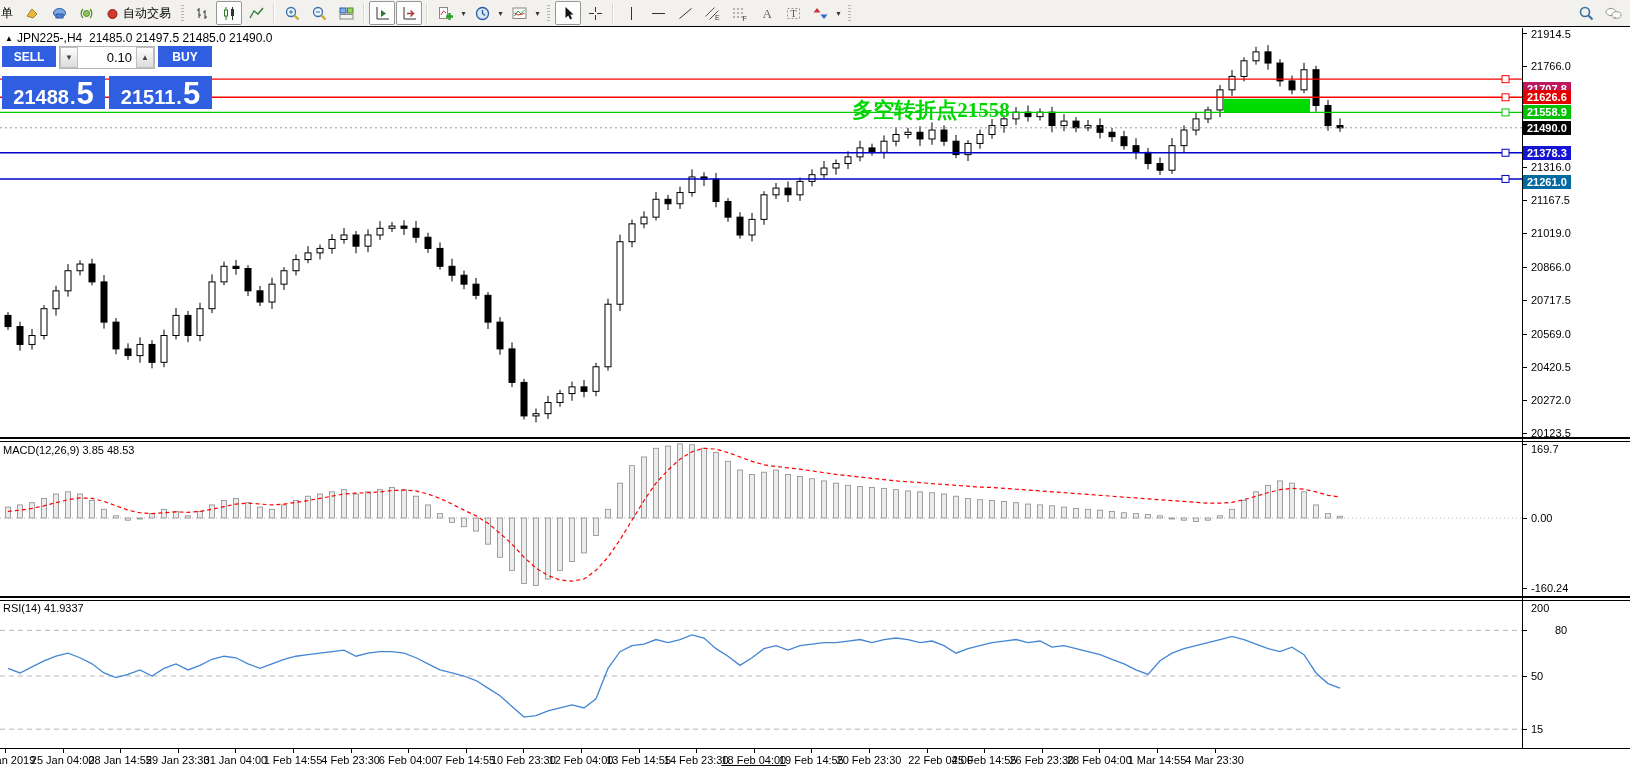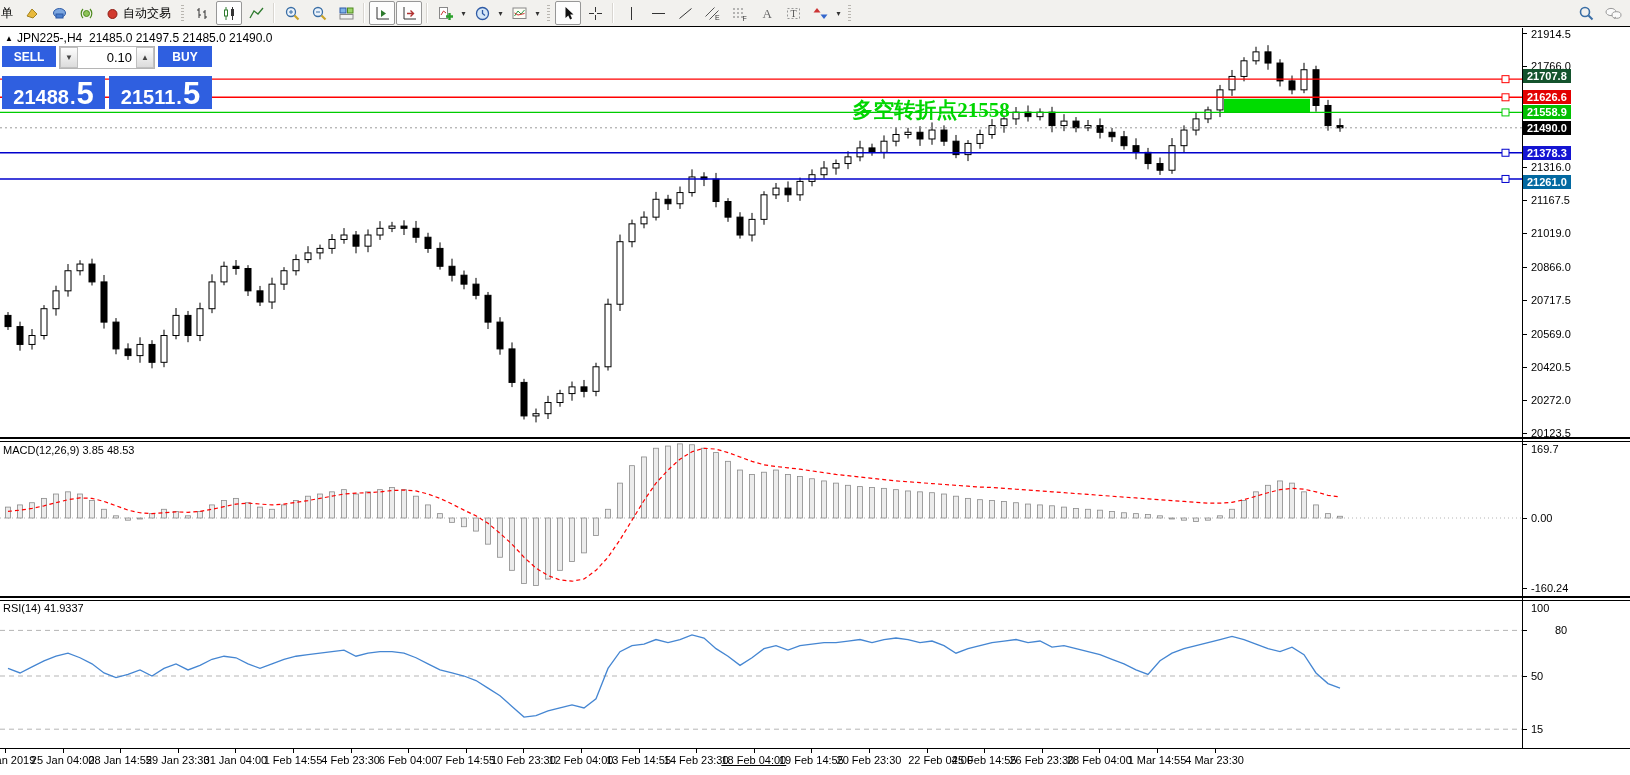--- a/index.html
+++ b/index.html
@@ -630,21 +630,21 @@
 
 <div class="panel-label" style="left:3px;top:444px">MACD(12,26,9) 3.85 48.53</div>
 <div class="panel-label" style="left:3px;top:602px">RSI(14) 41.9337</div>
 
 <div class="split" style="top:437px"></div>
 <div class="split" style="top:596px"></div>
 <div class="yaxis-line"></div>
 <div class="xaxis-line"></div>
 
 <div id="axis-layer">
-    <div class="badge" style="top: 69px; background: #14532d;">21707.8</div>
+    <div class="badge" style="top: 82px; background: #be185d;">21707.8</div>
     <div class="badge" style="top: 90.2993px; background: rgb(226, 0, 0);">21626.6</div>
     <div class="badge" style="top: 105.419px; background: rgb(0, 192, 0);">21558.9</div>
     <div class="badge" style="top: 145.754px; background: rgb(20, 20, 210);">21378.3</div>
     <div class="badge" style="top: 175px; background: #0369a1;">21261.0</div>
     <div class="badge" style="top: 120.807px; background: rgb(0, 0, 0);">21490.0</div>
     <div class="ytick" style="top: 33px;"></div>
     <div class="ylab" style="top: 28px;">21914.5</div>
     <div class="ytick" style="top: 66.1658px;"></div>
     <div class="ylab" style="top: 60.1658px;">21766.0</div>
     <div class="ytick" style="top: 166.668px;"></div>
@@ -665,21 +665,21 @@
     <div class="ylab" style="top: 393.834px;">20272.0</div>
     <div class="ytick" style="top: 433px;"></div>
     <div class="ylab" style="top: 427px;">20123.5</div>
     <div class="ytick" style="top: 444.011px;"></div>
     <div class="ylab" style="top: 443px;">169.7</div>
     <div class="ytick" style="top: 518px;"></div>
     <div class="ylab" style="top: 512px;">0.00</div>
     <div class="ytick" style="top: 587.865px;"></div>
     <div class="ylab" style="top: 581.865px;">-160.24</div>
     <div class="ytick" style="top: 600px;"></div>
-    <div class="ylab" style="top: 602px;">100</div>
+    <div class="ylab" style="top: 602px;">200</div>
     <div class="ytick" style="top: 630.4px;"></div>
     <div class="ylab" style="top: 624.4px; padding-left: 24px;">80</div>
     <div class="ytick" style="top: 676px;"></div>
     <div class="ylab" style="top: 670px;">50</div>
     <div class="ytick" style="top: 729.2px;"></div>
     <div class="ylab" style="top: 723.2px;">15</div>
   </div>
 <div id="time-layer">
     <div class="xtick" style="left: 5px;"></div>
     <div class="xlab" style="left: 5px;">23 Jan 2019</div>

